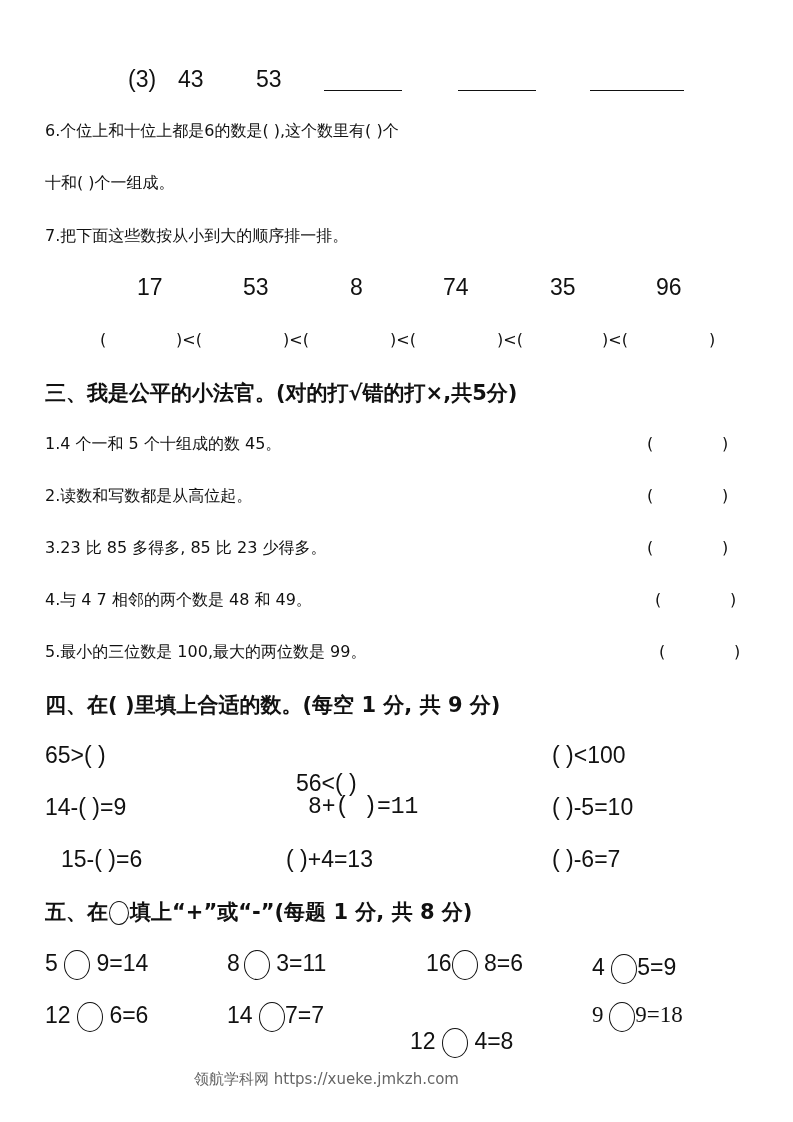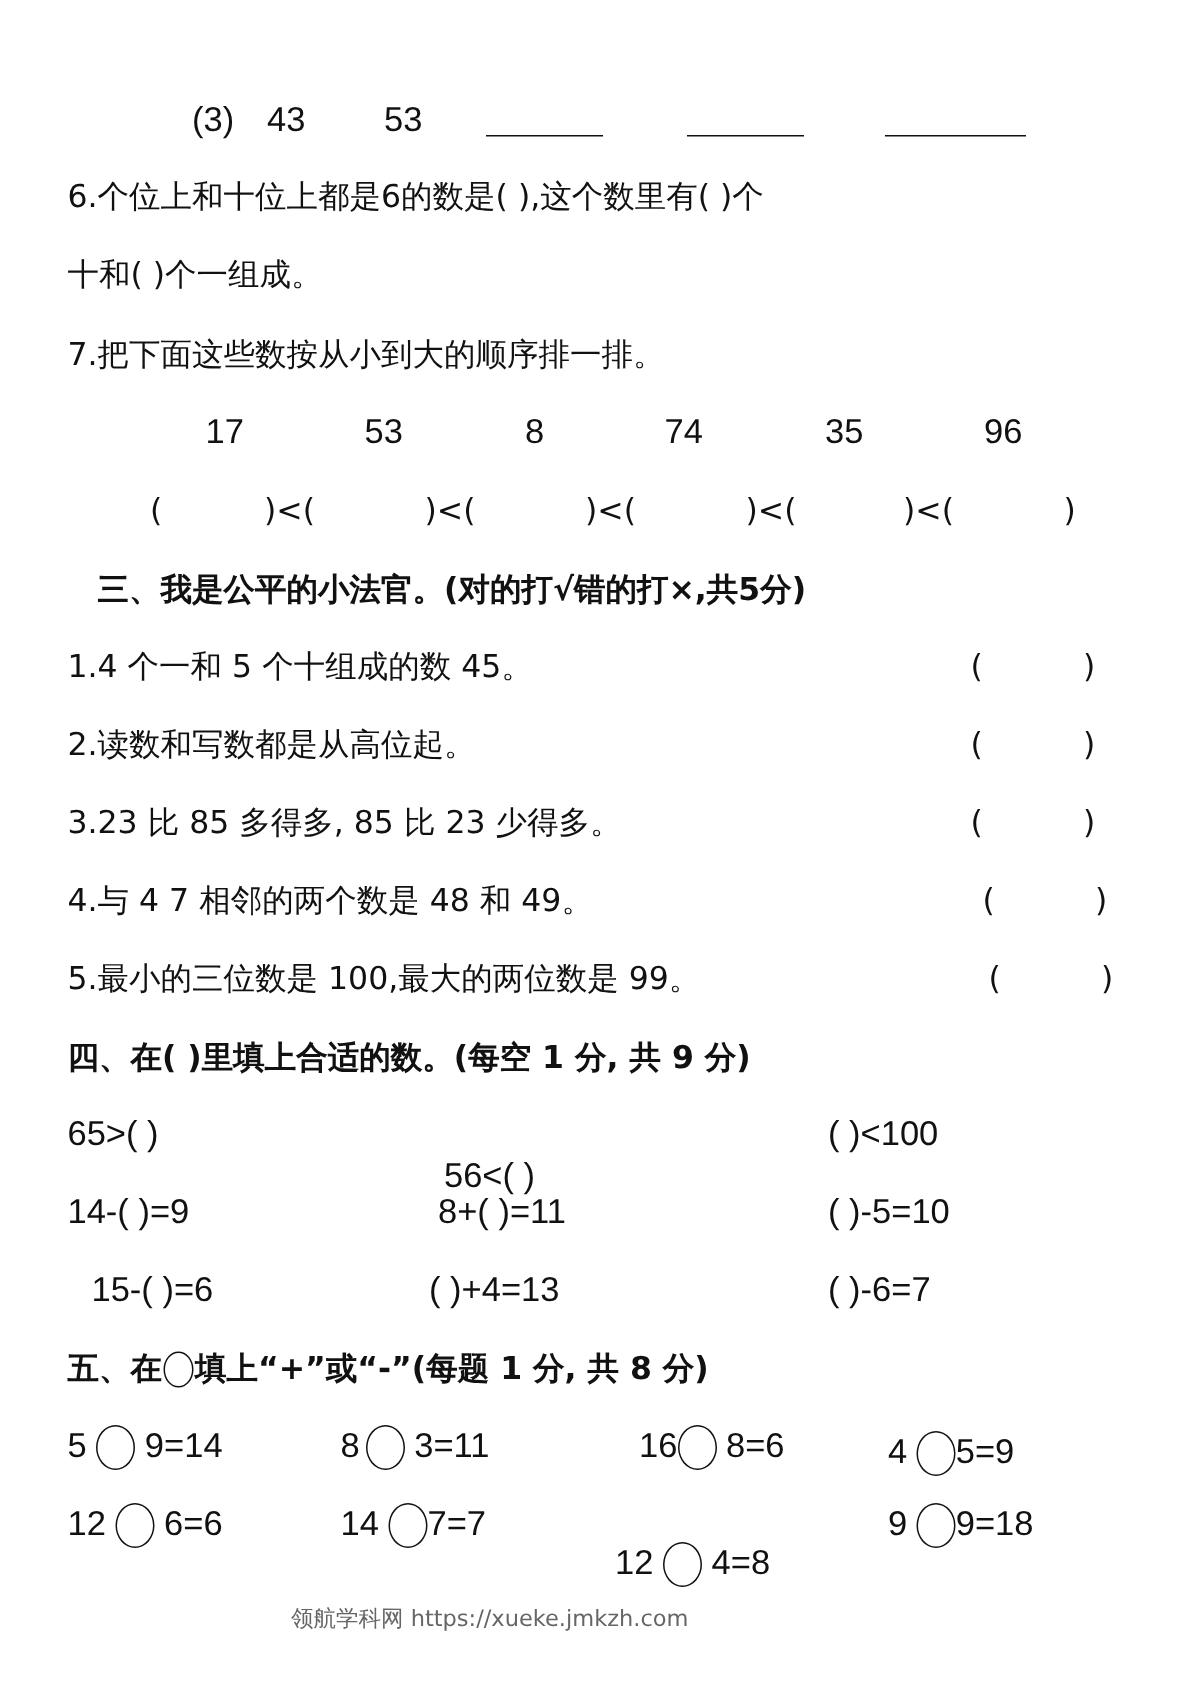--- a/index.html
+++ b/index.html
@@ -1,19 +1,19 @@
 <!DOCTYPE html>
 <html><head>
   <meta charset="utf-8">
   <style>
     html, body { margin:0; padding:0; background:#ffffff; }
     body { width:793px; height:1122px; position:relative; overflow:hidden;
            font-family:"DejaVu Sans", sans-serif; color:#111; }
     .abs { position:absolute; white-space:nowrap; }
-    .txt { font-size:21px; line-height:28px; }
+    .txt { font-size:16px; line-height:28px; }
     .num { font-family:"Liberation Sans", sans-serif; font-size:23px; }
     .bold { font-weight:bold; font-size:21px; }
     .blank { position:absolute; height:0; border-bottom:1.5px solid #111; }
     .circ { display:inline-block; width:26px; height:30px; border:1.6px solid #111; border-radius:50%;
             vertical-align:middle; box-sizing:border-box; }
     .footer { font-size:15px; color:#666; }
   </style>
 </head>
 <body>
 
@@ -35,21 +35,21 @@
 <div class="abs num" style="left:550px; top:274px;">35</div>
 <div class="abs num" style="left:656px; top:274px;">96</div>
 <div class="abs txt" style="left:100px; top:326px;">(</div>
 <div class="abs txt" style="left:176px; top:326px;">)&lt;(</div>
 <div class="abs txt" style="left:283px; top:326px;">)&lt;(</div>
 <div class="abs txt" style="left:390px; top:326px;">)&lt;(</div>
 <div class="abs txt" style="left:497px; top:326px;">)&lt;(</div>
 <div class="abs txt" style="left:602px; top:326px;">)&lt;(</div>
 <div class="abs txt" style="left:709px; top:326px;">)</div>
 
-<div class="abs bold" style="left:45px; top:379px;margin-left:20px;">三、我是公平的小法官。(对的打√错的打×,共5分)</div>
+<div class="abs bold" style="left:45px; top:379px;">三、我是公平的小法官。(对的打√错的打×,共5分)</div>
 <div class="abs txt" style="left:45px; top:430px;">1.4 个一和 5 个十组成的数 45。</div>
 <div class="abs txt" style="left:647px; top:430px;">(</div>
 <div class="abs txt" style="left:722px; top:430px;">)</div>
 <div class="abs txt" style="left:45px; top:482px;">2.读数和写数都是从高位起。</div>
 <div class="abs txt" style="left:647px; top:482px;">(</div>
 <div class="abs txt" style="left:722px; top:482px;">)</div>
 <div class="abs txt" style="left:45px; top:534px;">3.23 比 85 多得多, 85 比 23 少得多。</div>
 <div class="abs txt" style="left:647px; top:534px;">(</div>
 <div class="abs txt" style="left:722px; top:534px;">)</div>
 <div class="abs txt" style="left:45px; top:586px;">4.与  4  7  相邻的两个数是 48 和 49。</div>
@@ -57,21 +57,21 @@
 <div class="abs txt" style="left:730px; top:586px;">)</div>
 <div class="abs txt" style="left:45px; top:638px;">5.最小的三位数是 100,最大的两位数是 99。</div>
 <div class="abs txt" style="left:659px; top:638px;">(</div>
 <div class="abs txt" style="left:734px; top:638px;">)</div>
 
 <div class="abs bold" style="left:45px; top:691px;">四、在(   )里填上合适的数。(每空 1 分, 共 9 分)</div>
 <div class="abs num" style="left:45px; top:742px;">65&gt;(        )</div>
 <div class="abs num" style="left:296px; top:742px;margin-top:28px;">56&lt;(        )</div>
 <div class="abs num" style="left:552px; top:742px;">(        )&lt;100</div>
 <div class="abs num" style="left:45px; top:794px;">14-(        )=9</div>
-<div class="abs num" style="left:292px; top:794px;">8+(        )=11</div>
+<div class="abs num" style="left:308px; top:794px;font-family:Liberation Mono, monospace;">8+(        )=11</div>
 <div class="abs num" style="left:552px; top:794px;">(        )-5=10</div>
 <div class="abs num" style="left:45px; top:846px;margin-left:16px;">15-(        )=6</div>
 <div class="abs num" style="left:286px; top:846px;">(        )+4=13</div>
 <div class="abs num" style="left:552px; top:846px;">(        )-6=7</div>
 
 <div class="abs bold" style="left:45px; top:898px;">
   <span>五、在</span><span class="circ" style="width:20px;height:24px;margin:0 1px;"></span><span>填上“+”或“-”(每题 1 分, 共 8 分)</span>
 </div>
 
 <div class="abs num" style="left:45px; top:950px;">
@@ -99,18 +99,18 @@
 </div>
 <div class="abs num" style="left:227px; top:1002px;">
   <span>14</span>
   <span class="circ"></span><span>7=7</span>
 </div>
 <div class="abs num" style="left:410px; top:1002px;margin-top:26px;">
   <span>12</span>
   <span class="circ"></span>
   <span>4=8</span>
 </div>
-<div class="abs num" style="left:592px; top:1002px;">
+<div class="abs num" style="left:592px; top:1002px;font-family:Liberation Serif, serif;">
   <span>9</span>
   <span class="circ"></span><span>9=18</span>
 </div>
 
 <div class="abs footer" style="left:0; width:653px; text-align:center; top:1070px;">领航学科网 https://xueke.jmkzh.com</div>
 
 </body></html>

